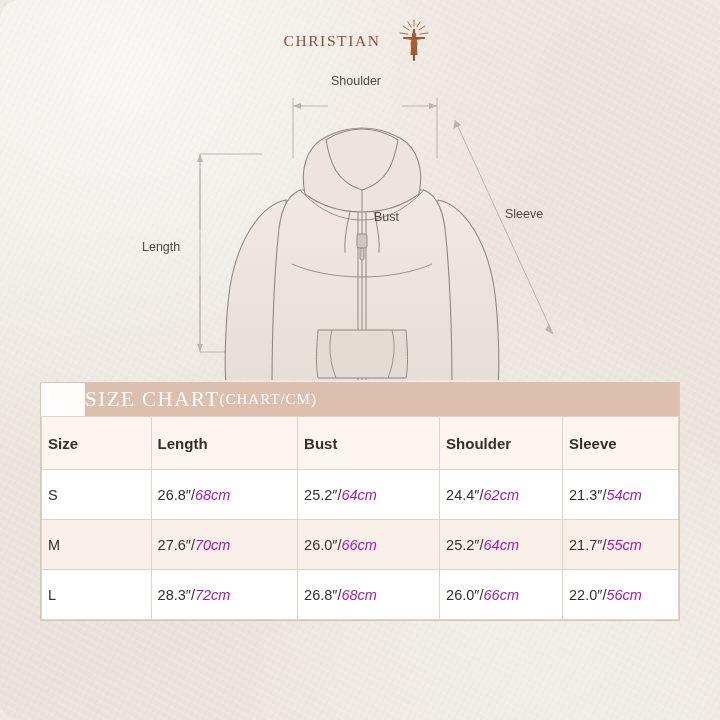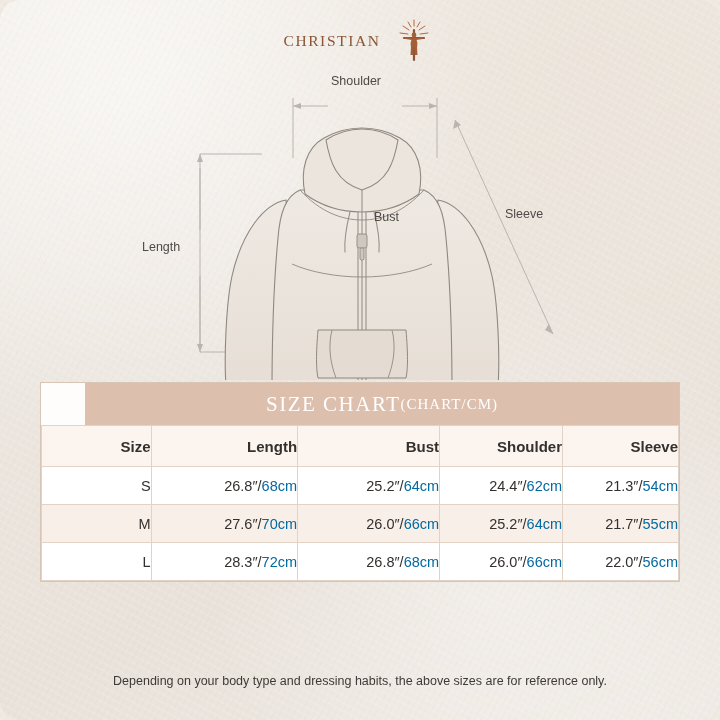--- a/index.html
+++ b/index.html
@@ -83,63 +83,62 @@
   .chart {
     position: absolute;
     left: 40px;
     top: 382px;
     width: 640px;
     border: 1px solid #d8c5b6;
     background: #fffdfb;
     box-sizing: border-box;
   }
   .chart-title {
-    height: 42px;
+    height: 33px;
     background: #ddbfae;
     color: #ffffff;
     display: flex;
     align-items: center;
-    justify-content: center;
     font-family: "Liberation Serif", serif;
     letter-spacing: 1.5px;
     margin-left: 44px;
   }
   .chart-title .t-main { font-size: 21px; }
   .chart-title .t-sub  { font-size: 15px; letter-spacing: 1px; }
 
   table.size-table {
     width: 100%;
     border-collapse: collapse;
     table-layout: fixed;
   }
   table.size-table th,
   table.size-table td {
     border: 1px solid #e2d3c6;
-    text-align: right;
+    text-align: left;
     color: #33302e;
     font-size: 14.5px;
     height: 37px;
-    padding: 0;
+    padding: 6px;
   }
   table.size-table thead th {
     background: #fbf4ef;
     font-size: 15px;
     font-weight: bold;
     height: 40px;
   }
   table.size-table col.c-size     { width: 17.2%; }
   table.size-table col.c-length   { width: 23.0%; }
   table.size-table col.c-bust     { width: 22.3%; }
   table.size-table col.c-shoulder { width: 19.3%; }
   table.size-table col.c-sleeve   { width: 18.2%; }
 
   table.size-table tbody tr.odd  td { background: #ffffff; }
   table.size-table tbody tr.even td { background: #f8efe9; }
   table.size-table td.size-col { font-weight: normal; }
-  .cm { color: #0369a1; }
+  .cm { color: #a21caf; font-style: italic; }
 
   .footnote {
     position: absolute;
     left: 0;
     right: 0;
     top: 674px;
     text-align: center;
     font-size: 12.5px;
     color: #3d3a37;
   }
@@ -342,14 +341,13 @@
           <td class="size-col">L</td>
           <td><span>28.3″/</span><span class="cm">72cm</span></td>
           <td><span>26.8″/</span><span class="cm">68cm</span></td>
           <td><span>26.0″/</span><span class="cm">66cm</span></td>
           <td><span>22.0″/</span><span class="cm">56cm</span></td>
         </tr>
       </tbody>
     </table>
   </div>
 
-  <div class="footnote">Depending on your body type and dressing habits, the above sizes are for reference only.</div>
 </div>
 
 </body></html>

